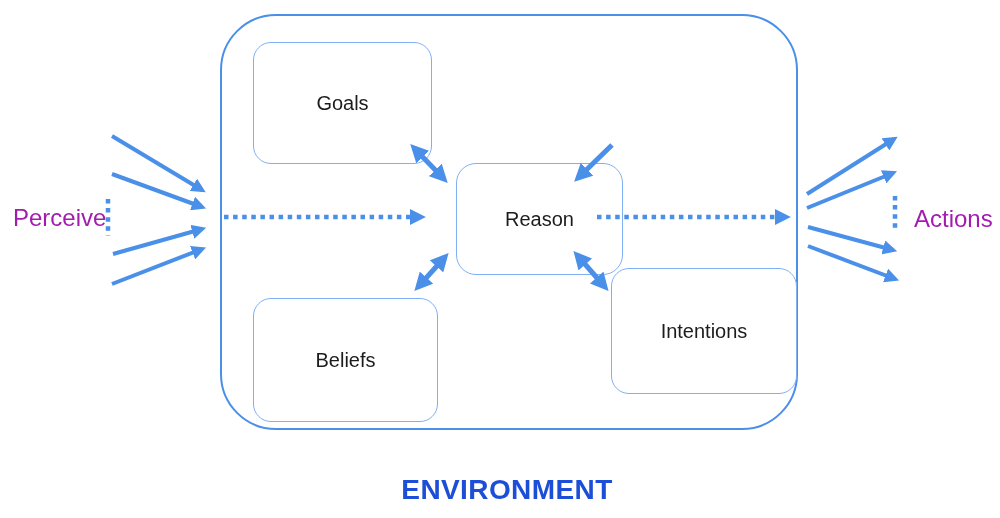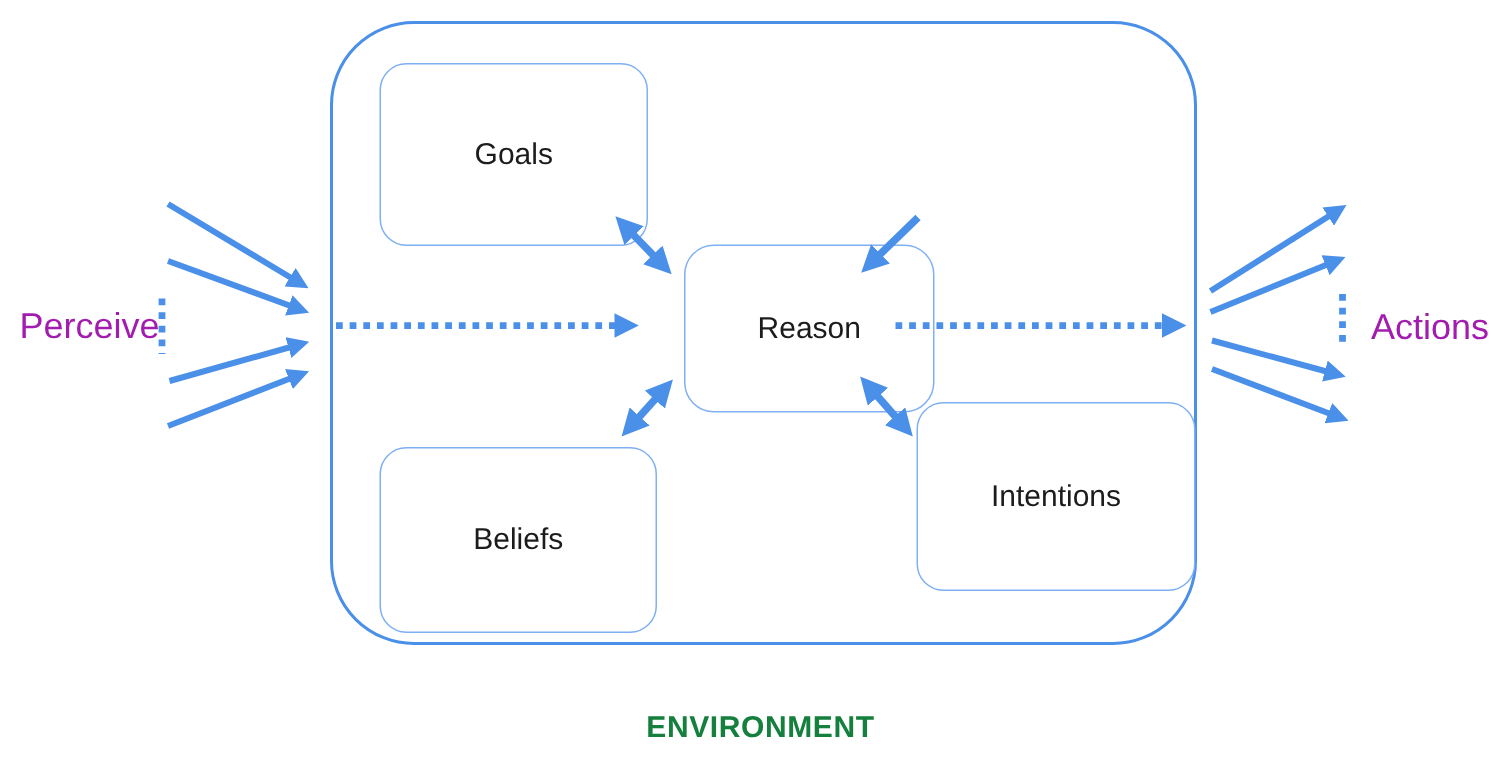--- a/index.html
+++ b/index.html
@@ -50,24 +50,24 @@
     color: #a21caf;
   }
   .label-perceive { left: 13px;  top: 204px; }
   .label-actions  { left: 914px; top: 205px; text-align: center; }
   .env-label {
     position: absolute;
     left: 220px;
     top: 474px;
     width: 574px;
     text-align: center;
-    font-size: 20px;
+    font-size: 28px;
     font-weight: bold;
     letter-spacing: 0.4px;
-    color: #15803d;
+    color: #1d4ed8;
   }
   svg.overlay {
     position: absolute;
     left: 0;
     top: 0;
     width: 1000px;
     height: 518px;
     pointer-events: none;
   }
   .solid-arrow   { stroke: #4a8fe8; stroke-width: 4;   fill: none; }

